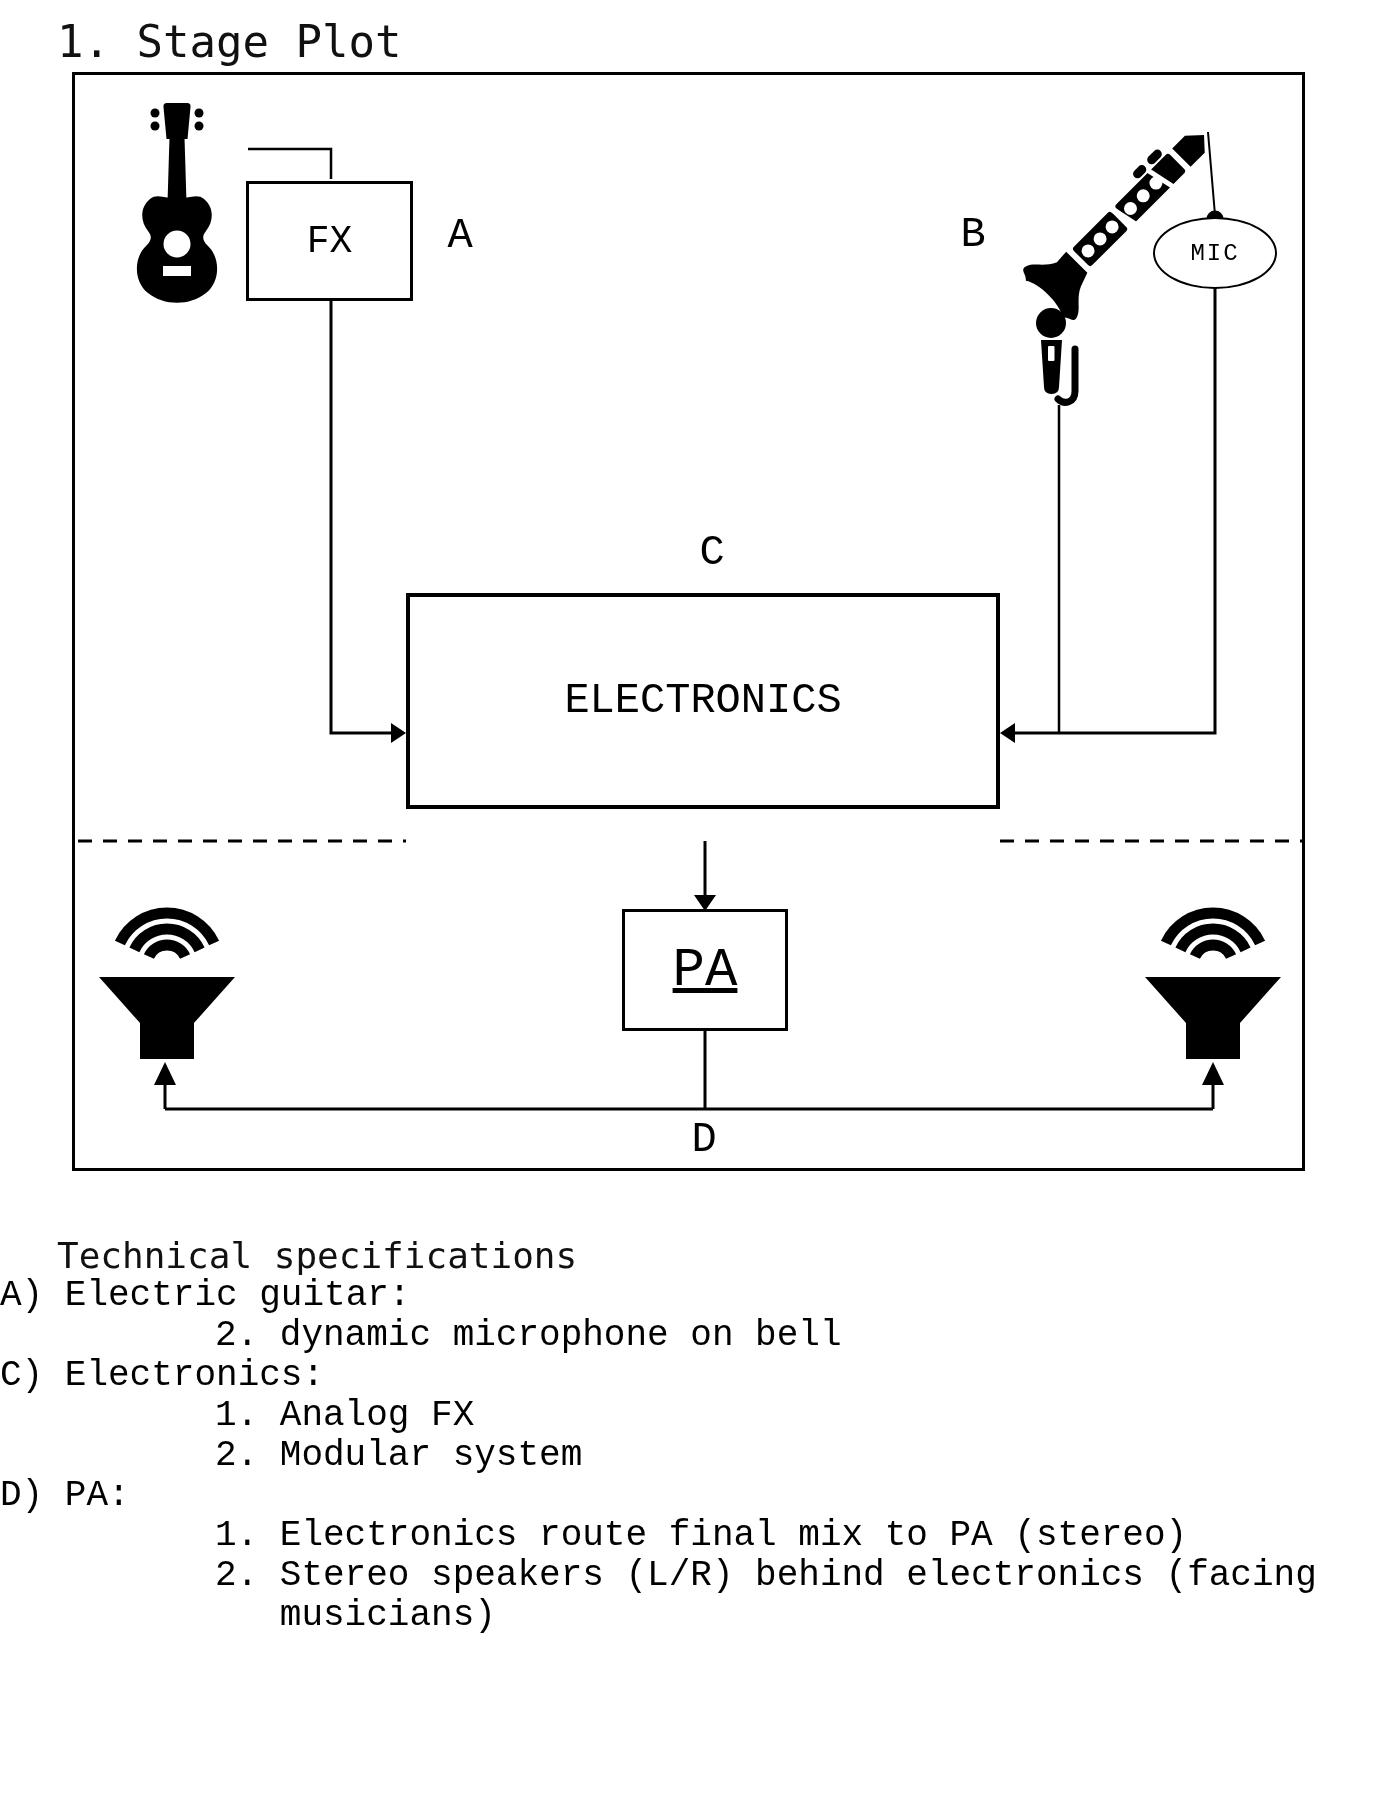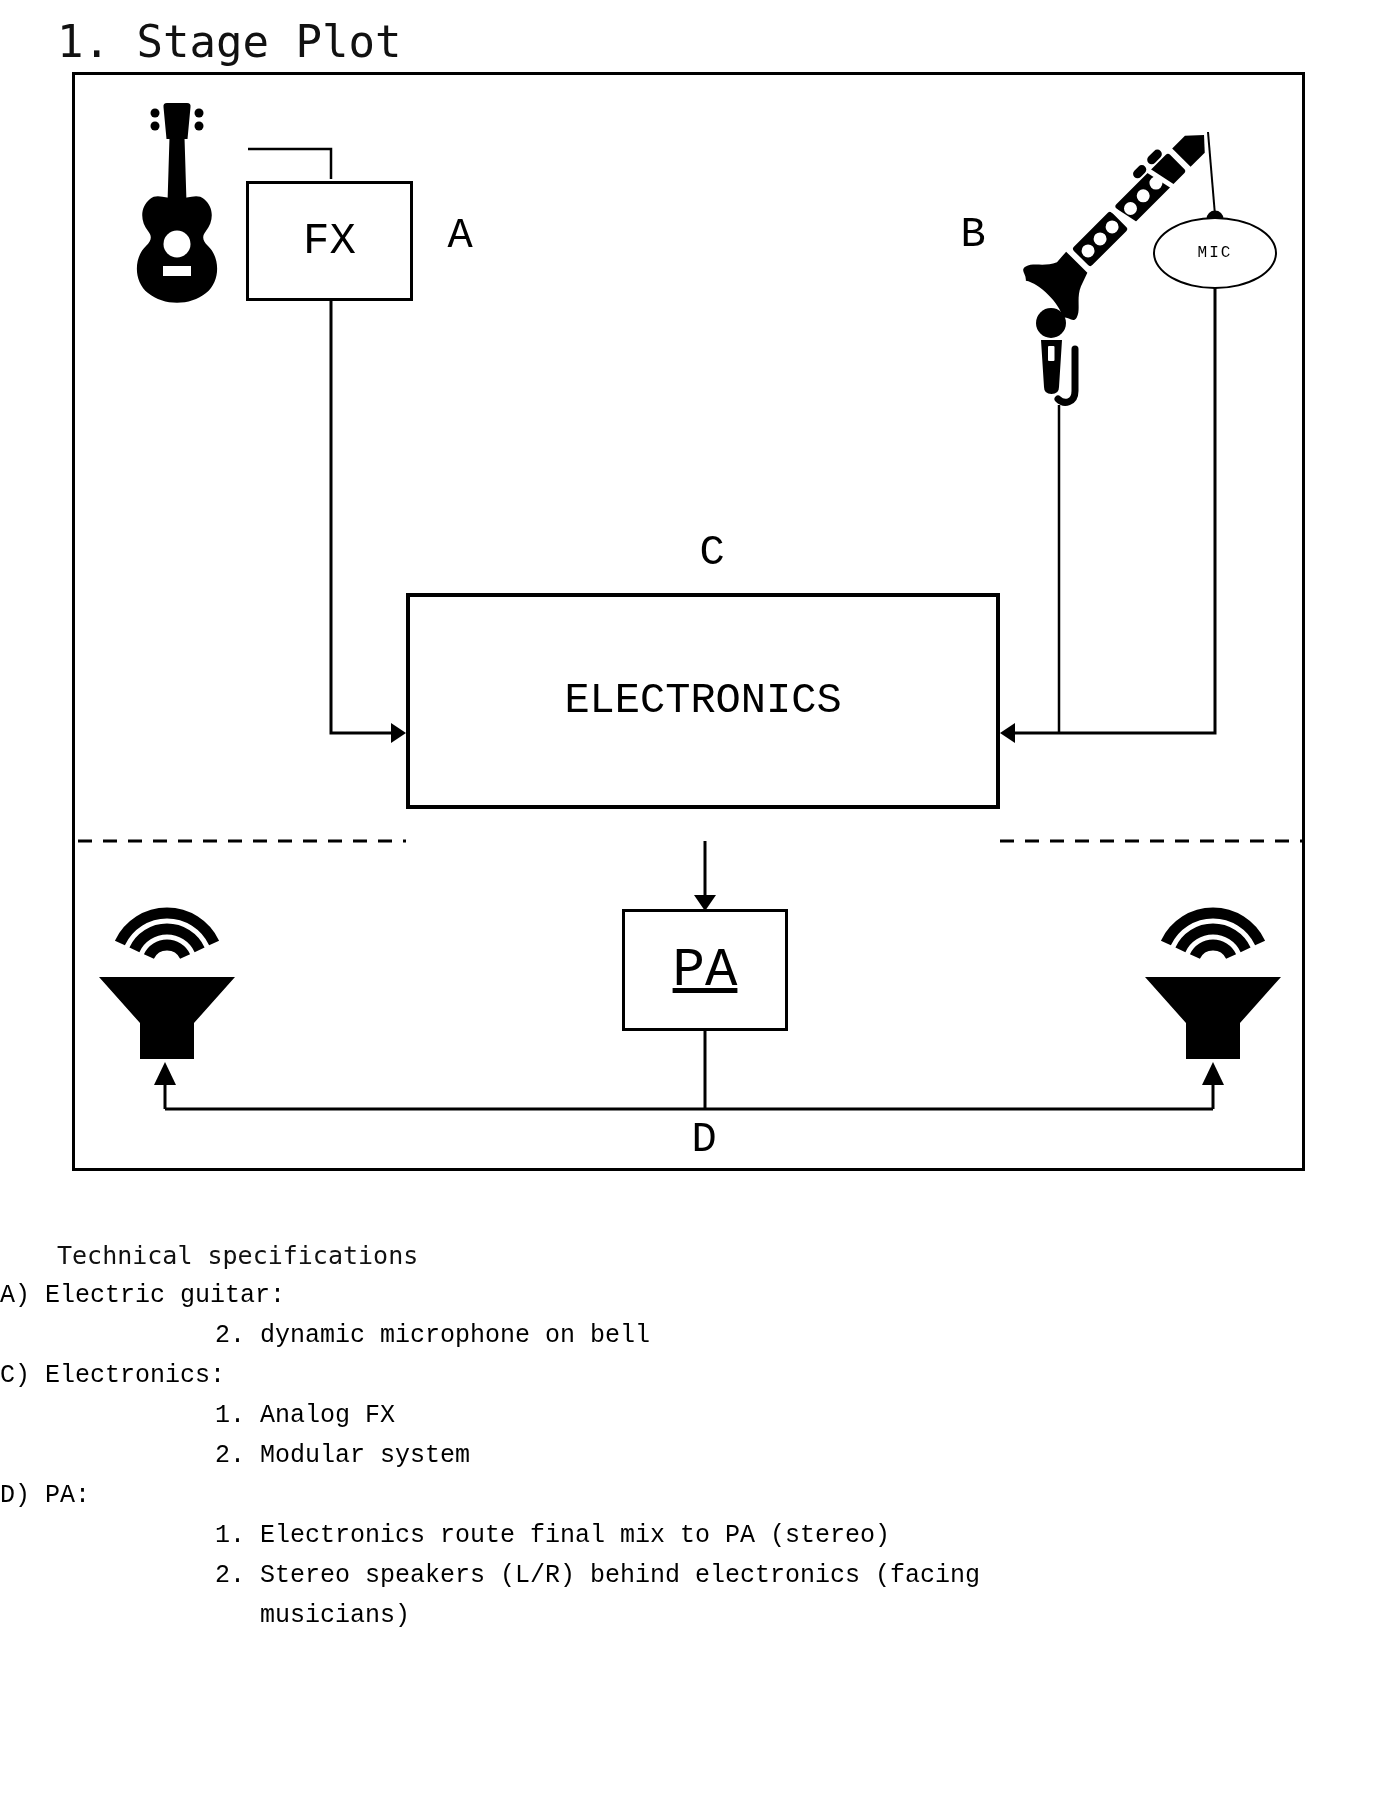--- a/index.html
+++ b/index.html
@@ -15,37 +15,37 @@
   .stage{
     position:absolute;left:72px;top:72px;width:1233px;height:1099px;
     border:3px solid #000;box-sizing:border-box;
   }
   .lines-layer{position:absolute;left:0;top:0;width:1227px;height:1093px;}
   .icon{position:absolute;}
   .node{
     position:absolute;background:#fff;border:3px solid #000;box-sizing:border-box;
     display:flex;align-items:center;justify-content:center;
   }
-  .fx-box{left:171px;top:106px;width:167px;height:120px;font-size:44px;}
+  .fx-box{left:171px;top:106px;width:167px;height:120px;font-size:38px;}
   .electronics-box{left:331px;top:518px;width:594px;height:216px;border-width:4px;font-size:42px;}
   .pa-box{left:547px;top:834px;width:166px;height:122px;border-width:3.5px;font-size:54px;text-decoration:underline;}
   .mic-ellipse{
     position:absolute;left:1078px;top:142px;width:124px;height:72px;
     border:2.5px solid #000;border-radius:50%;box-sizing:border-box;background:#fff;
-    display:flex;align-items:center;justify-content:center;font-size:16px;letter-spacing:2px;
+    display:flex;align-items:center;justify-content:center;font-size:24px;letter-spacing:2px;
   }
   .diagram-label{
     position:absolute;width:60px;height:46px;font-size:42px;
     display:flex;align-items:center;justify-content:center;
   }
   .label-a{left:355px;top:138px;}
   .label-b{left:868px;top:137px;}
   .label-c{left:607px;top:455px;}
   .label-d{left:599px;top:1042px;}
-  .specs{position:absolute;left:0;top:1236px;width:1377px;font-size:25px;line-height:40px;}
+  .specs{position:absolute;left:0;top:1236px;width:1377px;font-size:36px;line-height:40px;}
   .specs-heading{
     margin-left:57px;font-family:"DejaVu Sans Mono",monospace;font-weight:300;color:#111;
   }
   .spec-l1{white-space:pre;font-family:Liberation Mono, monospace;}
   .spec-l2{margin-left:215px;white-space:pre;}
   .spec-l2.wrap{
     white-space:normal;max-width:52ch;padding-left:3ch;text-indent:-3ch;
   }
 </style>
 </head>

